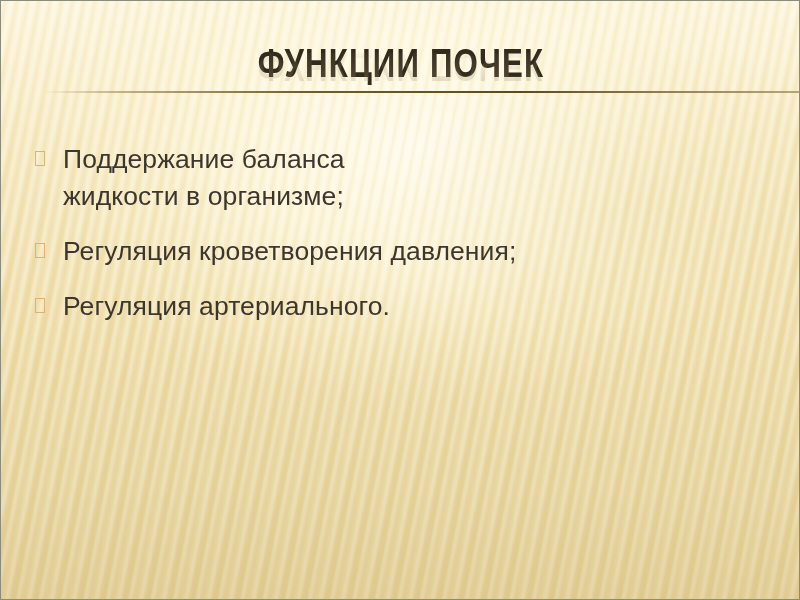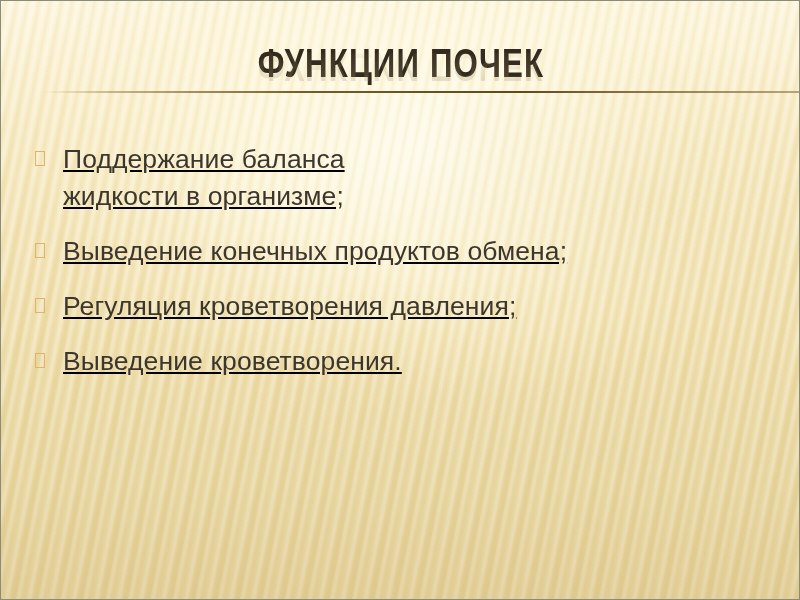--- a/index.html
+++ b/index.html
@@ -166,21 +166,20 @@
     position: absolute;
     left: 34px;
     top: 140px;
     width: 736px;
   }
 
   .bullet-row {
     display: flex;
     align-items: flex-start;
     margin-bottom: 18px;
-    text-decoration: underline;
   }
 
   .bullet-marker {
     flex: 0 0 auto;
     width: 28px;
     padding-top: 10px;
     display: flex;
     justify-content: flex-start;
   }
 
@@ -226,35 +225,29 @@
 
   <div class="body-zone">
 
     <div class="bullet-row">
       <span class="bullet-marker">
         <span class="bullet-box"></span>
       </span>
       <span class="bullet-text wrap-narrow">Поддержание баланса жидкости в организме;</span>
     </div>
 
-    <div class="bullet-row">
-      <span class="bullet-marker">
-        <span class="bullet-box"></span>
-      </span>
-      <span class="bullet-text">Выведение конечных продуктов обмена;</span>
-    </div>
 
     <div class="bullet-row">
       <span class="bullet-marker">
         <span class="bullet-box"></span>
       </span>
       <span class="bullet-text">Регуляция кроветворения давления;</span>
     </div>
 
     <div class="bullet-row">
       <span class="bullet-marker">
         <span class="bullet-box"></span>
       </span>
-      <span class="bullet-text">Выведение кроветворения.</span>
+      <span class="bullet-text">Регуляция артериального.</span>
     </div>
 
   </div>
 </div>
 
 </body></html>

